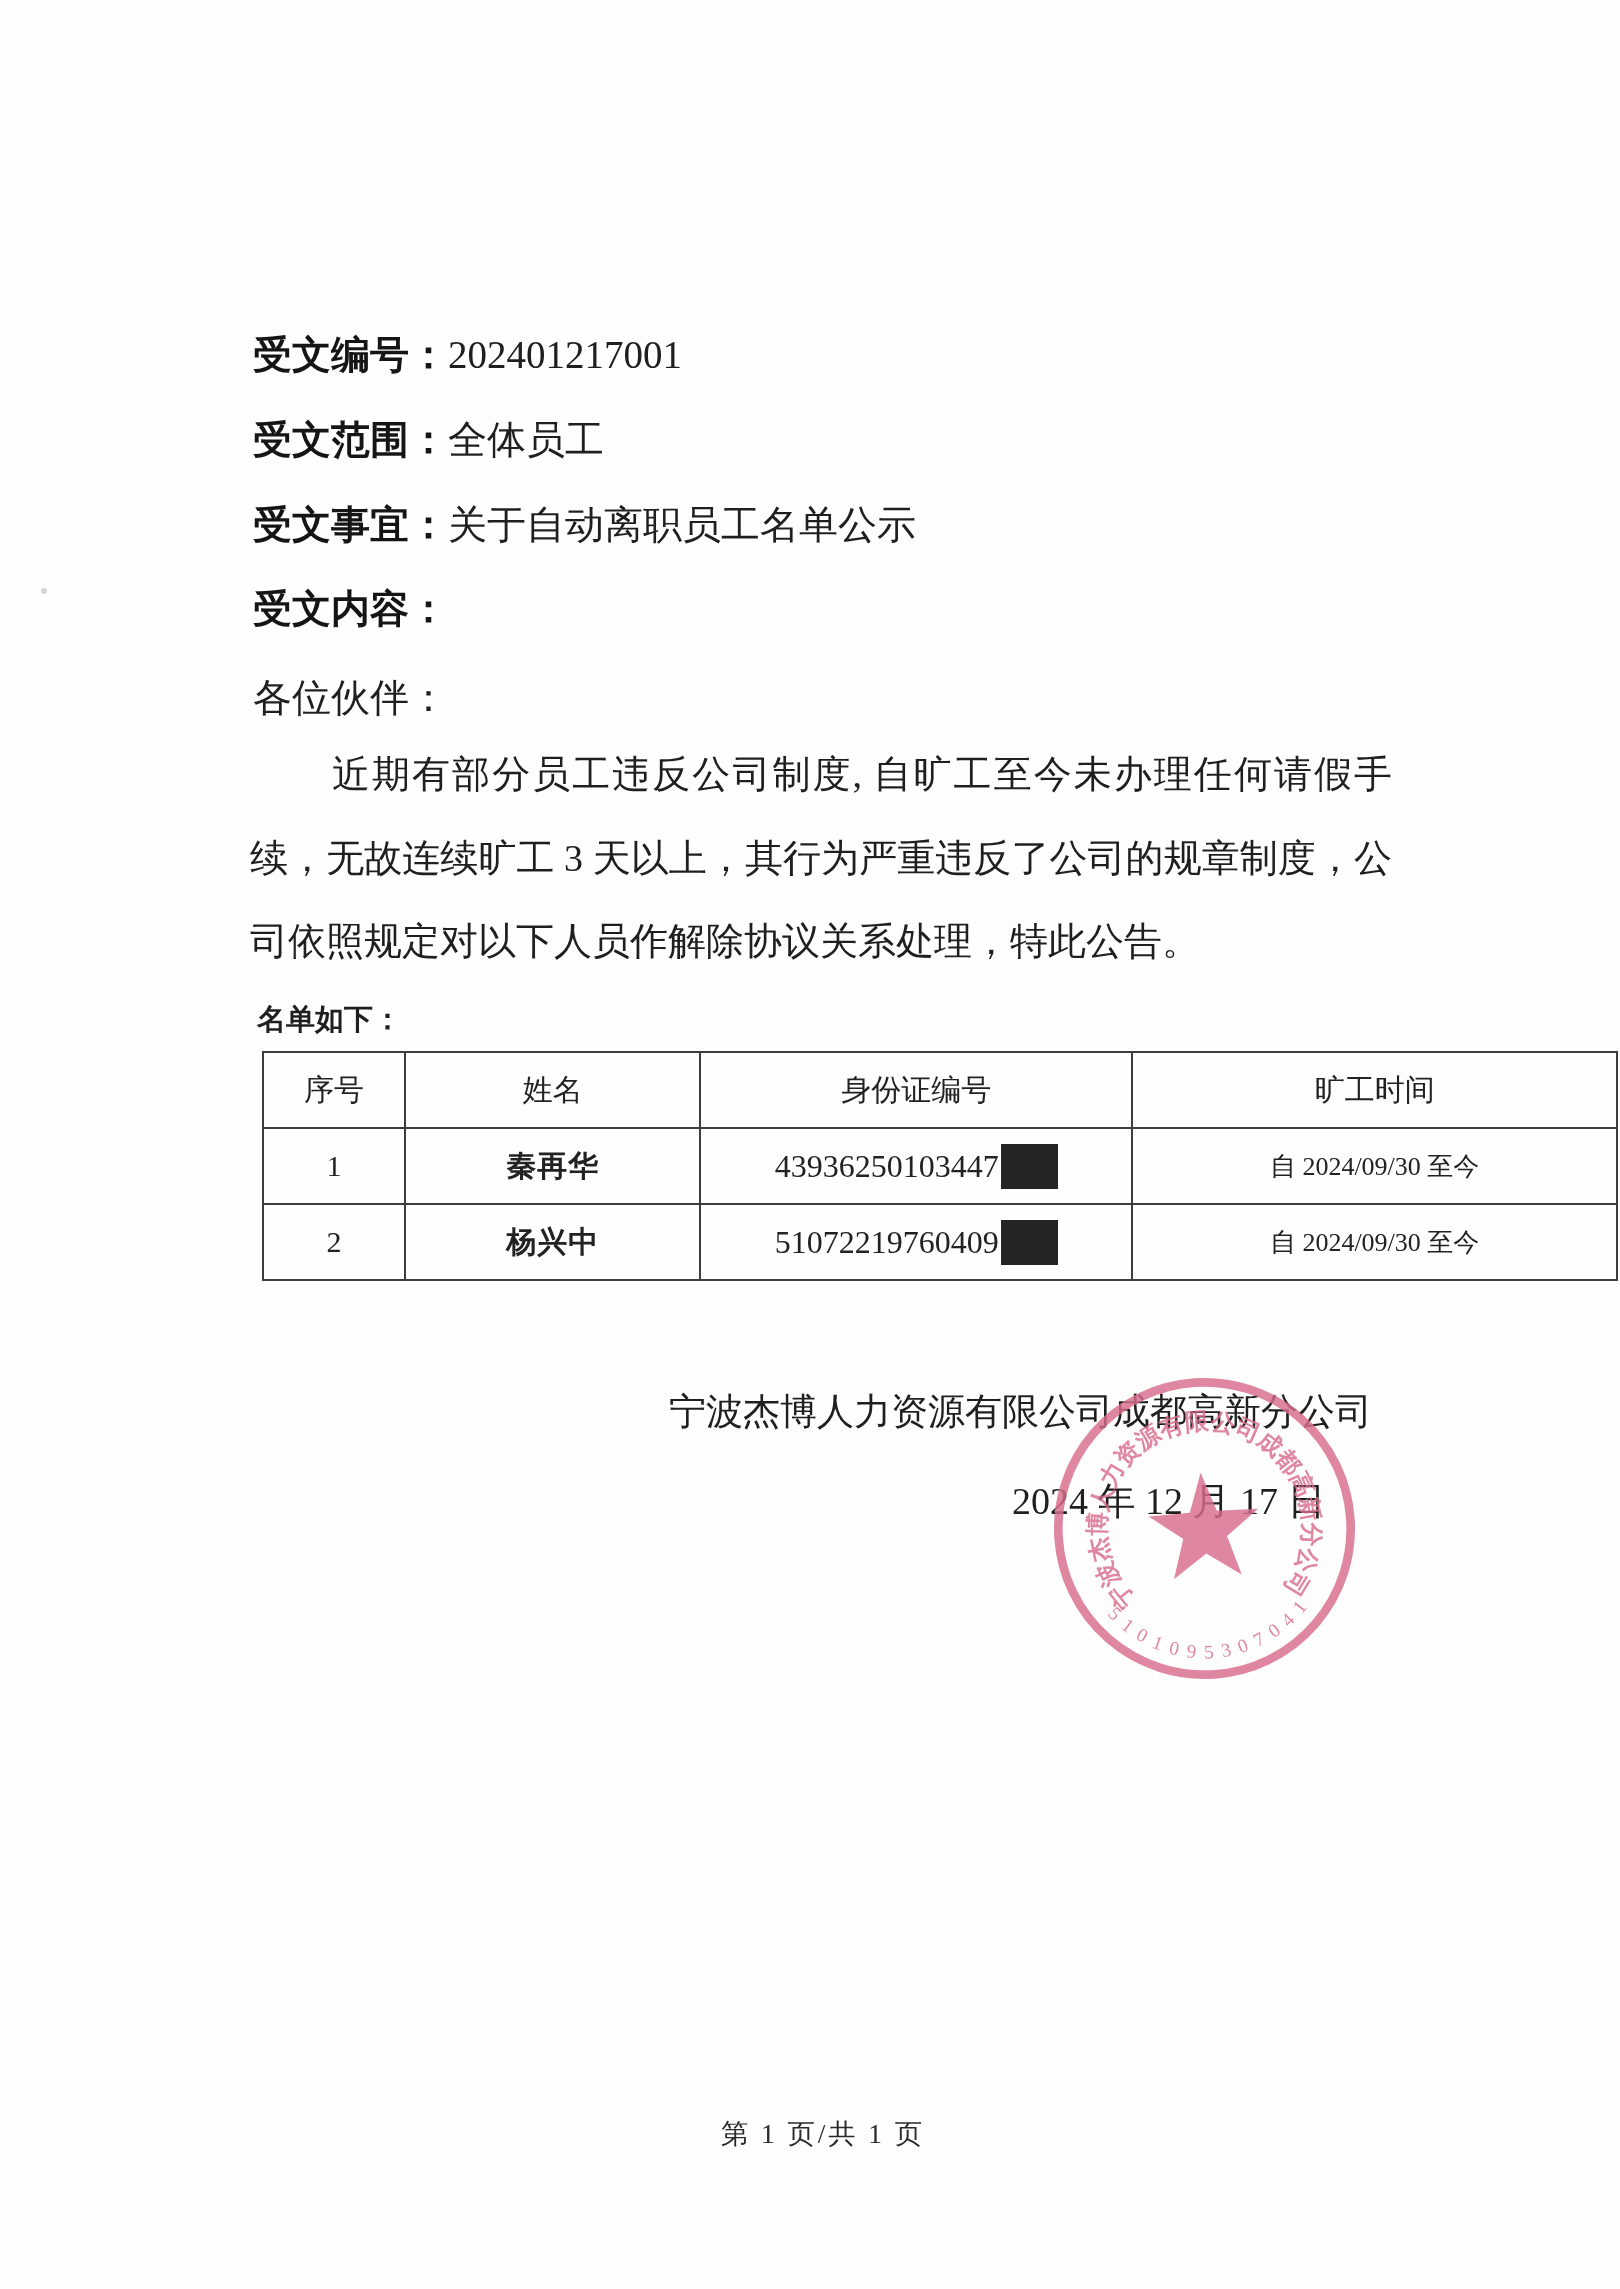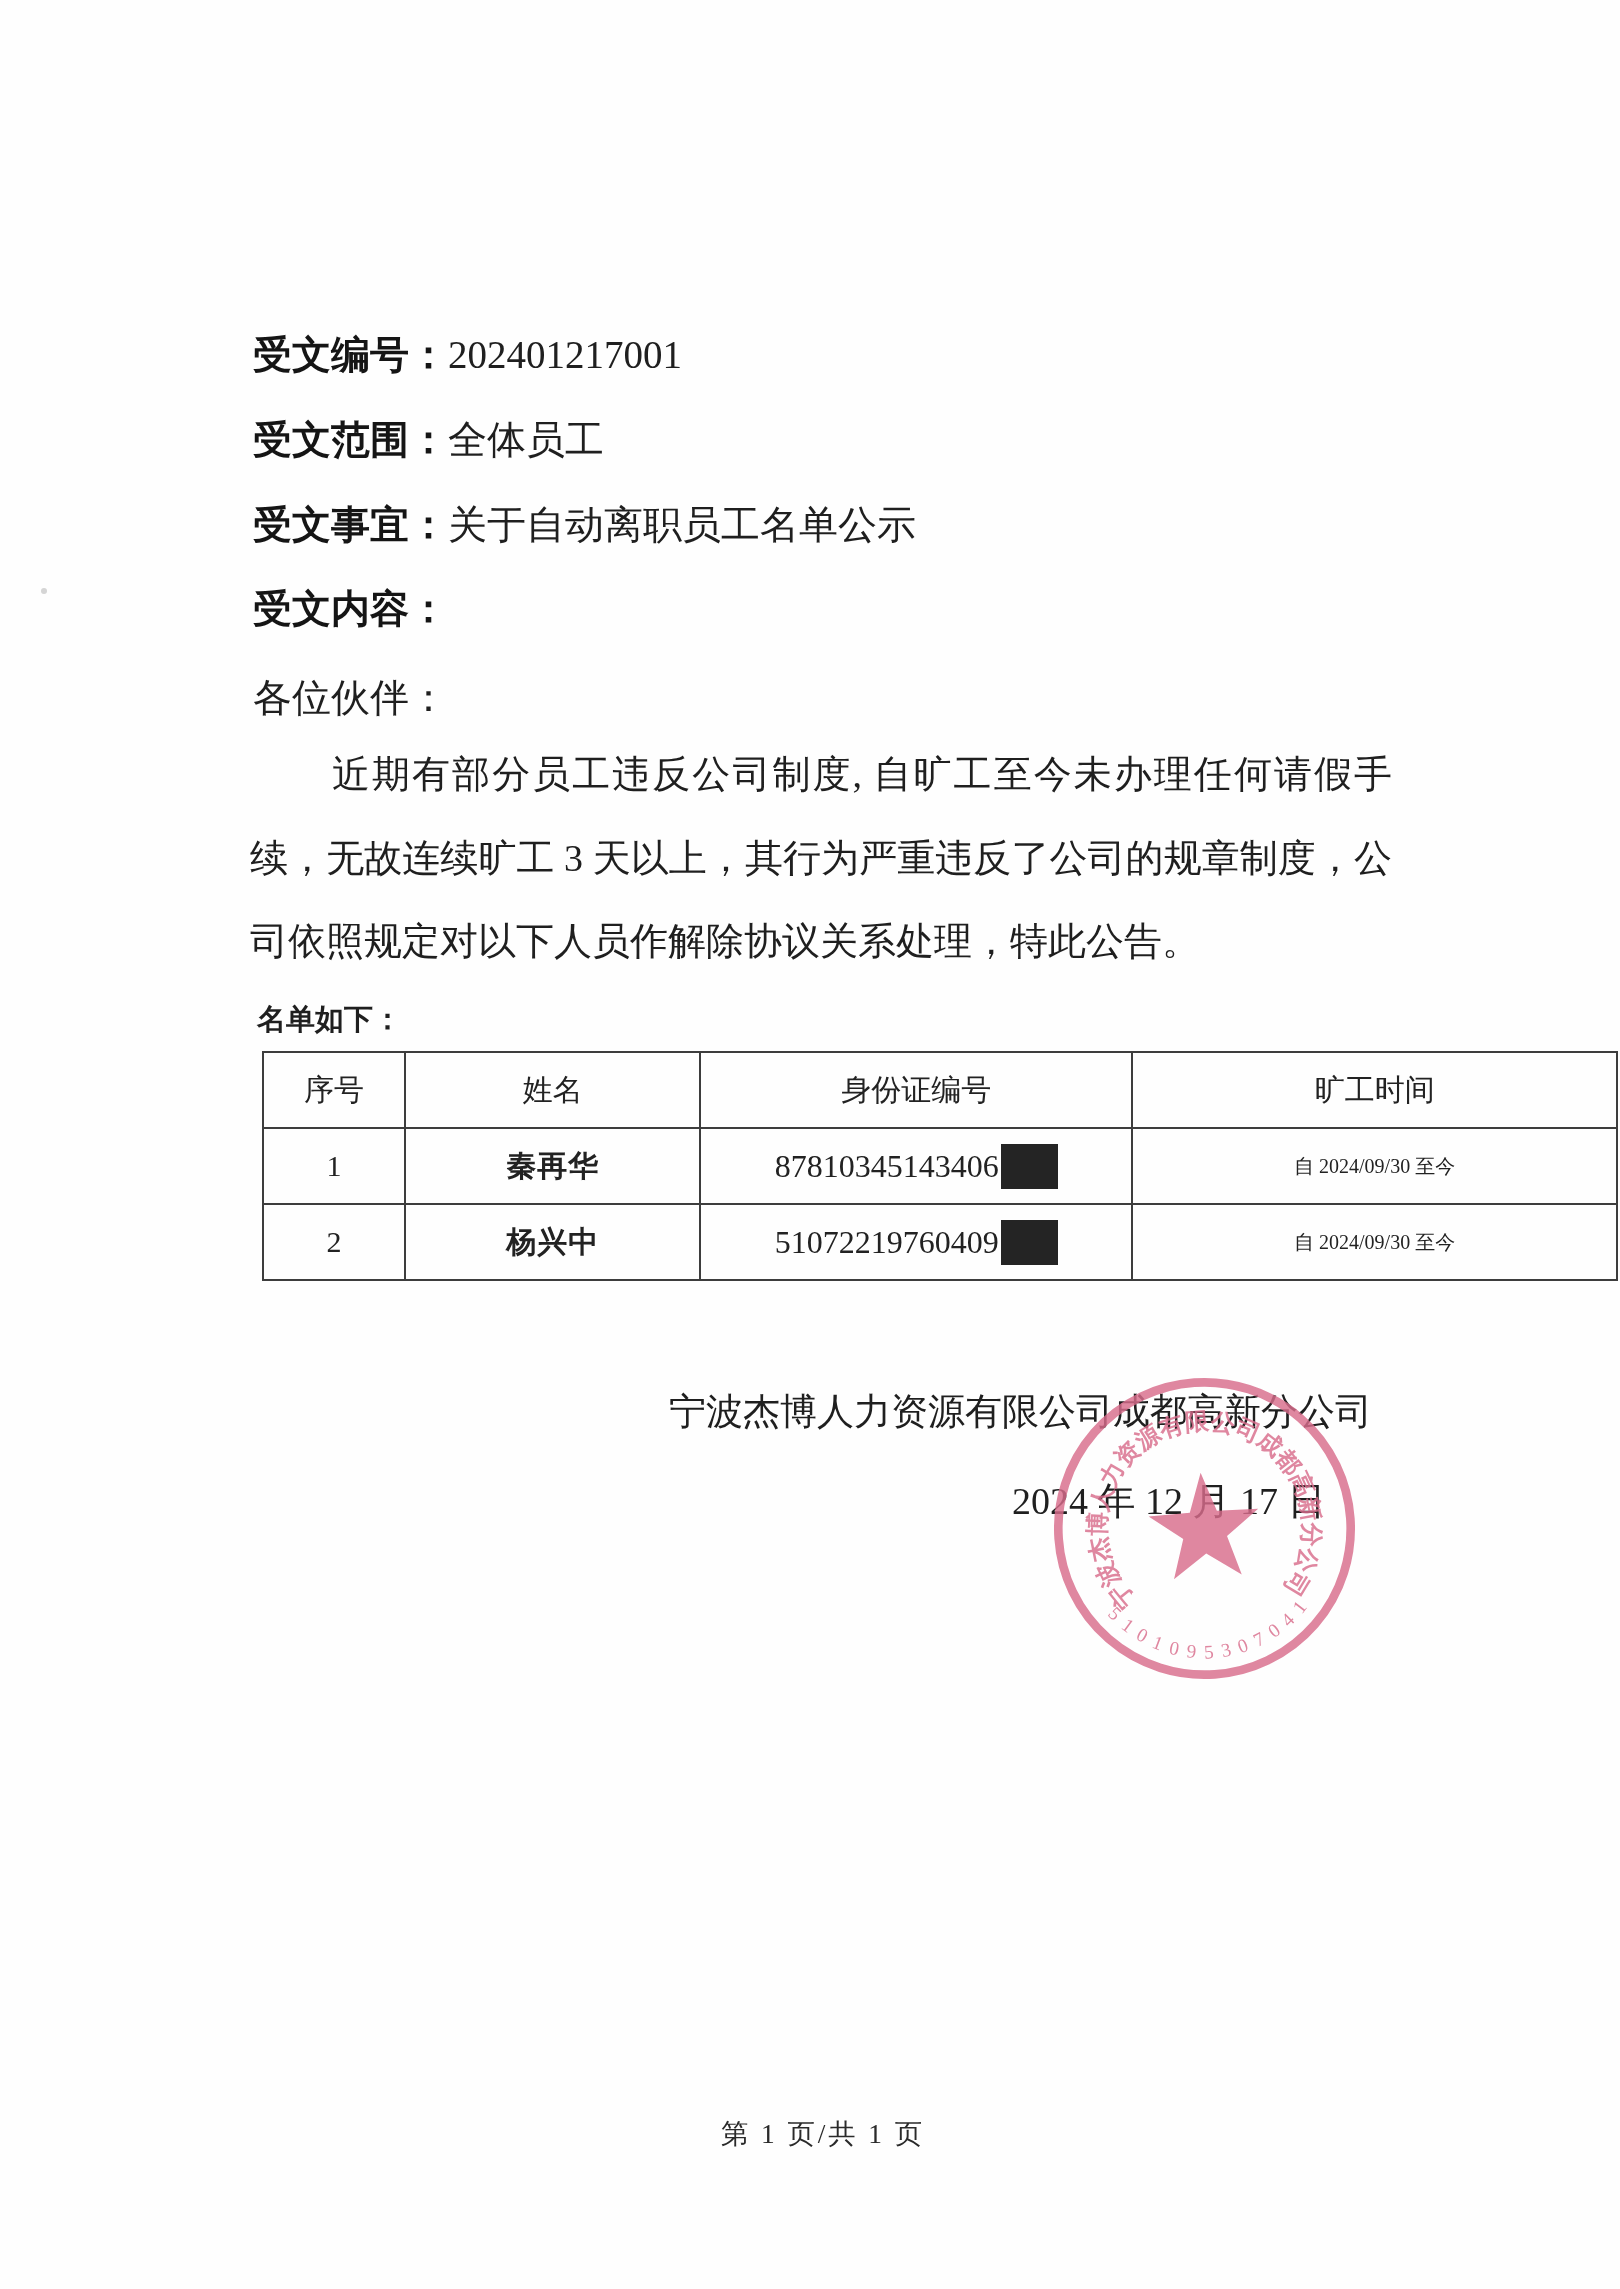--- a/index.html
+++ b/index.html
@@ -69,21 +69,21 @@
   table.roster th, table.roster td {
     height: 76px;
     text-align: center;
     vertical-align: middle;
     font-weight: 400;
     font-size: 30px;
     color: #222;
   }
   table.roster td.cell-name { font-weight: 700; letter-spacing: 1px; }
   table.roster td.cell-id { font-size: 32px; white-space: nowrap; }
-  table.roster td.cell-absence { font-size: 20px; }
+  table.roster td.cell-absence { font-size: 26px; }
   .redact-box {
     display: inline-block;
     width: 57px; height: 45px;
     background: #242424;
     vertical-align: -11.8px;
     margin-left: 2px;
   }
   .sign-company {
     position: absolute;
     left: 669px; top: 1387px;
@@ -166,21 +166,21 @@
     <tbody>
       <tr>
         <th>序号</th>
         <th>姓名</th>
         <th>身份证编号</th>
         <th>旷工时间</th>
       </tr>
       <tr>
         <td class="cell-no">1</td>
         <td class="cell-name">秦再华</td>
-        <td class="cell-id"><span>87810345143406</span><span class="redact-box"></span></td>
+        <td class="cell-id"><span>43936250103447</span><span class="redact-box"></span></td>
         <td class="cell-absence">自 2024/09/30 至今</td>
       </tr>
       <tr>
         <td class="cell-no">2</td>
         <td class="cell-name">杨兴中</td>
         <td class="cell-id"><span>51072219760409</span><span class="redact-box"></span></td>
         <td class="cell-absence">自 2024/09/30 至今</td>
       </tr>
     </tbody>
   </table>

